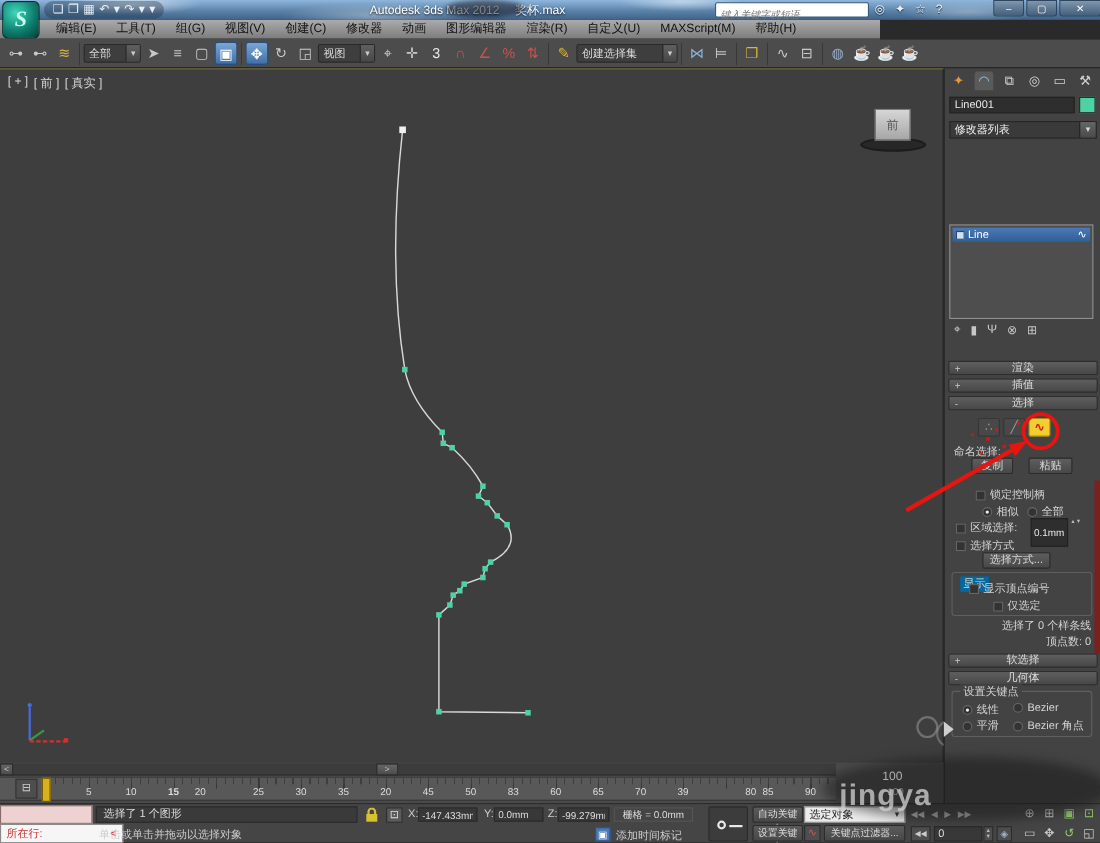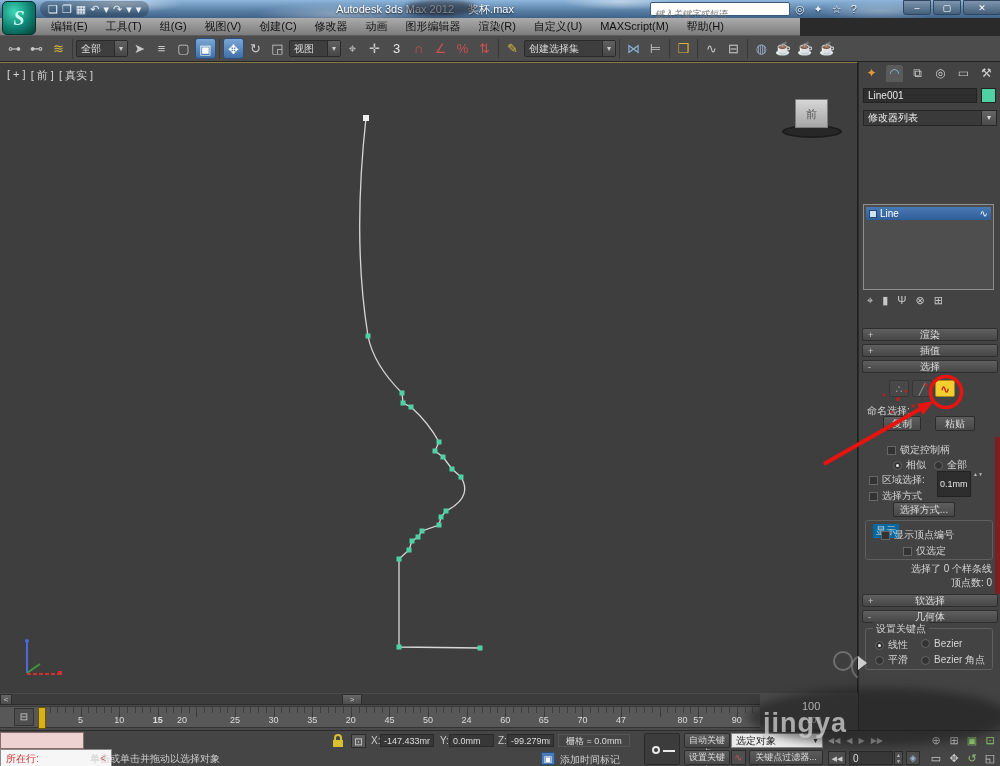--- a/index.html
+++ b/index.html
@@ -491,41 +491,42 @@
           <span class="tick-label" style="left: 80.6px;">5</span>
           <span class="tick-label" style="left: 119.2px;">10</span>
           <span class="tick-label" style="left: 157.8px; font-weight: bold;">15</span>
           <span class="tick-label" style="left: 182px;">20</span>
           <span class="tick-label" style="left: 235px;">25</span>
           <span class="tick-label" style="left: 273.6px;">30</span>
           <span class="tick-label" style="left: 312.2px;">35</span>
           <span class="tick-label" style="left: 350.8px;">20</span>
           <span class="tick-label" style="left: 389.4px;">45</span>
           <span class="tick-label" style="left: 428px;">50</span>
-          <span class="tick-label" style="left: 466.6px;">24</span>
+          <span class="tick-label" style="left: 466.6px;">83</span>
           <span class="tick-label" style="left: 505.2px;">60</span>
           <span class="tick-label" style="left: 543.8px;">65</span>
           <span class="tick-label" style="left: 582.4px;">70</span>
-          <span class="tick-label" style="left: 621px;">47</span>
+          <span class="tick-label" style="left: 621px;">39</span>
           <span class="tick-label" style="left: 659.6px; padding-left: 46px;">80</span>
-          <span class="tick-label" style="left: 698.2px;">57</span>
+          <span class="tick-label" style="left: 698.2px;">85</span>
           <span class="tick-label" style="left: 736.8px;">90</span>
           <span class="tick-label" style="left: 814px;">100</span>
         </div>
       <div id="time-marker" class="abs"></div>
     </div>
     <div id="mini-curve-btn" class="abs">⊟</div>
   </div>
 
   <div id="statusbar" class="abs">
     <div id="listener-pink" class="abs"></div>
     <div id="listener-white" class="abs">
       <span>所在行:</span>
       <span id="listener-arrow">&lt;</span>
       </div>
+    <div id="prompt-field" class="abs">选择了 1 个图形</div>
     <div id="hint-text" class="abs">单击或单击并拖动以选择对象</div>
 
     <svg class="abs" style="left:330px;top:3px" width="16" height="14">
       <rect x="3" y="6" width="10" height="7" fill="#d8c030"></rect>
       <path d="M5 6 V4 a3 3 0 0 1 6 0 V6" fill="none" stroke="#d8c030" stroke-width="2"></path>
     </svg>
     <div class="abs" style="left:351px;top:3px;width:15px;height:14px;background:#5a5a5a;
       border:1px solid #2c2c2c;color:#ddd;font-size:10px;text-align:center;line-height:13px">⊡</div>
 
     <span class="coord-label abs" style="left:371px;top:4px">X:</span>

